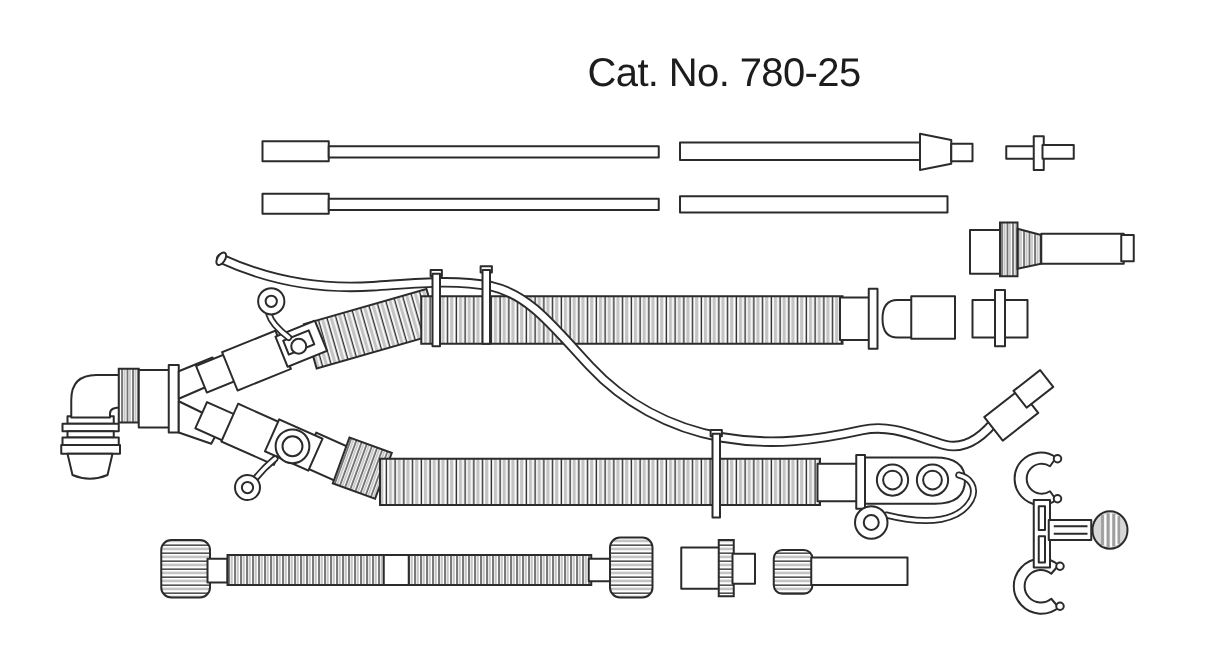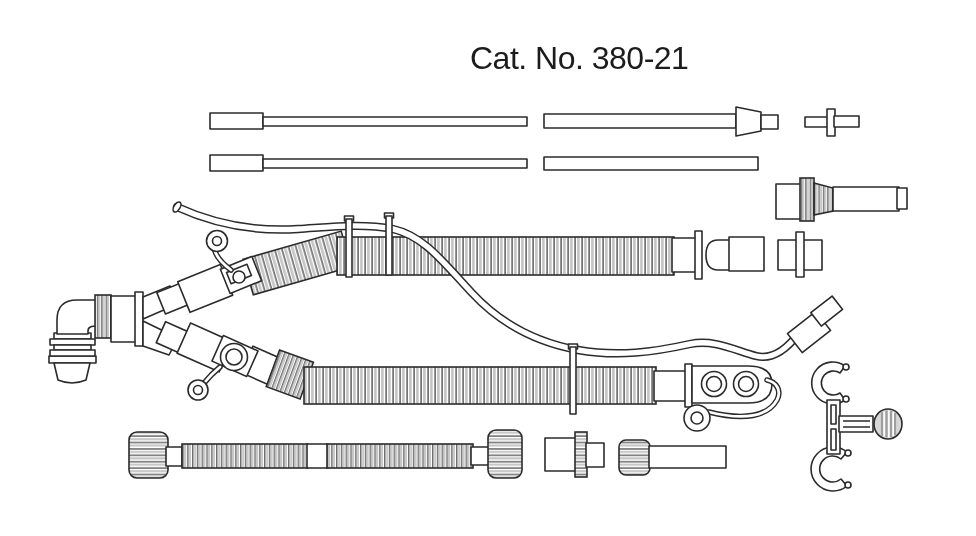--- a/index.html
+++ b/index.html
@@ -22,21 +22,21 @@
   .pbg{fill:#ffffff;} .pdk{fill:var(--line);} .pgy{fill:var(--shade-mid);}
   .dline{stroke:var(--line);stroke-width:8.4;fill:none;stroke-linecap:round;}
   .wline{stroke:#ffffff;stroke-width:5.4;fill:none;stroke-linecap:round;}
   .dstem{stroke:var(--line);stroke-width:5.6;fill:none;stroke-linecap:round;}
   .wstem{stroke:#ffffff;stroke-width:2.8;fill:none;stroke-linecap:round;}
 </style>
 </head>
 <body>
 
 <div class="stage">
-  <div class="title">Cat. No. 380-21</div>
+  <div class="title">Cat. No. 780-25</div>
 
   <svg width="976" height="536" viewBox="0 0 976 536">
     <defs>
       <pattern id="pCorr" width="7" height="44" patternUnits="userSpaceOnUse">
         <rect class="pbg" width="7" height="44"></rect>
         <rect class="pgy" x="3.1" width="2.6" height="44"></rect>
         <rect class="pdk" x="0.5" width="1.15" height="44"></rect>
       </pattern>
       <pattern id="pFine" width="4.8" height="30" patternUnits="userSpaceOnUse">
         <rect class="pbg" width="4.8" height="30"></rect>

